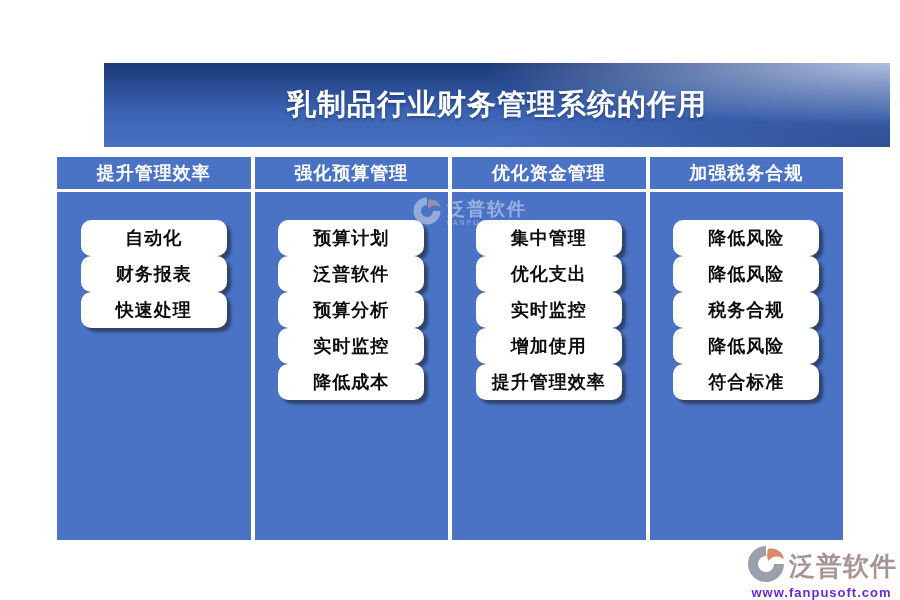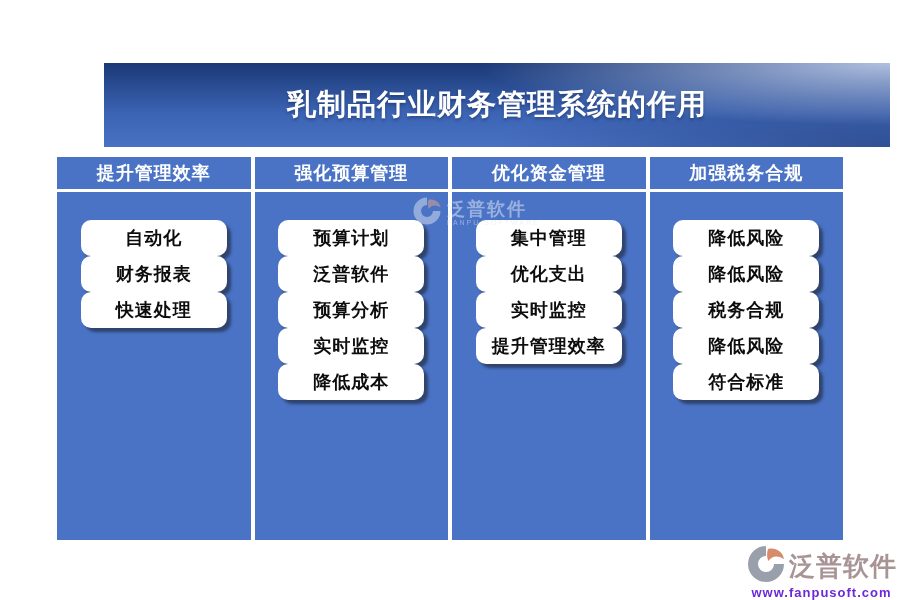--- a/index.html
+++ b/index.html
@@ -91,20 +91,21 @@
         <div class="pill">降低成本</div>
       </div>
     </div>
 
     <div class="column">
       <div class="col-header">优化资金管理</div>
       <div class="col-body">
         <div class="pill">集中管理</div>
         <div class="pill">优化支出</div>
         <div class="pill">实时监控</div>
+        <div class="pill">增加使用</div>
         <div class="pill">提升管理效率</div>
       </div>
     </div>
 
     <div class="column">
       <div class="col-header">加强税务合规</div>
       <div class="col-body">
         <div class="pill">降低风险</div>
         <div class="pill">降低风险</div>
         <div class="pill">税务合规</div>

